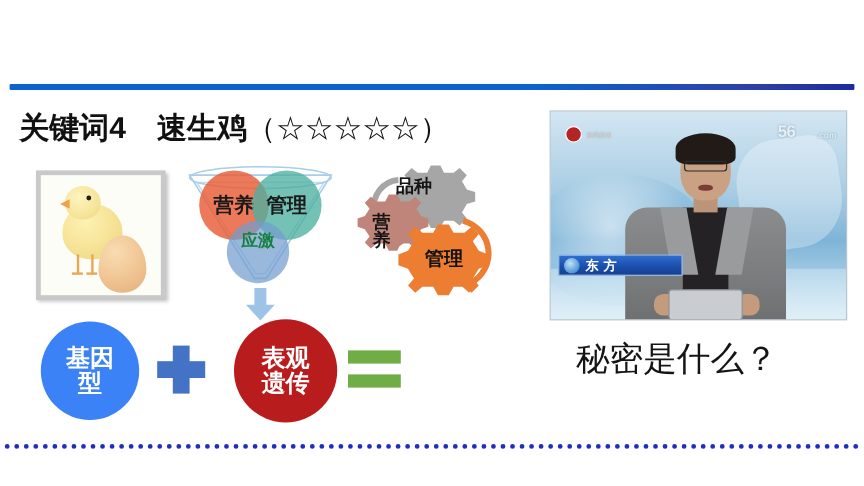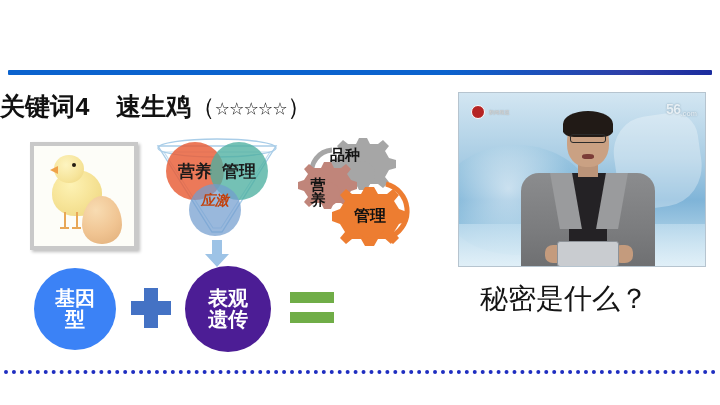--- a/index.html
+++ b/index.html
@@ -38,27 +38,27 @@
     top: 70px;
     width: 704px;
     height: 5px;
     background: linear-gradient(to right, #0B63CE 0%, #0B63CE 62%, #2E3FA8 88%, #1B2C9E 100%);
     border-radius: 1px;
   }
 
   
   .keyword-line {
     position: absolute;
-    left: 0;
+    left: 16px;
     top: 90px;
     font-size: 25px;
     font-weight: bold;
     color: #111111;
     white-space: nowrap;
-    font-family: Liberation Mono, monospace;
+    font-family: Liberation Sans, sans-serif;
   }
   .keyword-line .kw-label { margin-right: 26px; }
   .keyword-line .kw-stars {
     font-weight: normal;
     font-size: 24px;
     letter-spacing: 0px;
   }
 
   
   .chick-frame {
@@ -161,25 +161,24 @@
   .circle-manage {
     left: 58px; top: 6px;
     width: 58px; height: 58px;
     background: rgba(77, 176, 160, 0.78);
   }
   .circle-stress {
     left: 37px; top: 48px;
     width: 52px; height: 52px;
     background: rgba(114, 156, 206, 0.72);
     font-size: 14px;
-    color: #c2410c;
+    color: #15803d;
     align-items: flex-start;
     padding-top: 8px;
     box-sizing: border-box;
-    font-style: italic;
   }
   .funnel-arrow {
     position: absolute;
     left: 52px;
     top: 104px;
   }
 
   
   .gears-wrap {
     position: absolute;
@@ -336,21 +335,21 @@
     font-size: 5px;
     color: #e9e4e0;
     letter-spacing: 0.2px;
     text-shadow: 0 0 1px rgba(0,0,0,0.5);
   }
   .site-watermark {
     position: absolute;
     right: 8px; top: 8px;
     display: flex;
     align-items: flex-end;
-    gap: 0;
+    gap: 18px;
     opacity: 0.72;
   }
   .site-watermark .wm-num {
     font-size: 14px;
     font-weight: bold;
     color: #f2f5f7;
     letter-spacing: -0.5px;
     text-shadow: 0 0 2px rgba(40,70,90,0.6);
   }
   .site-watermark .wm-dom {
@@ -409,23 +408,23 @@
     font-weight: bold;
     line-height: 1.05;
     font-family: "DejaVu Sans", "Liberation Sans", sans-serif;
   }
   .eq-genotype {
     left: 34px; top: 268px;
     width: 82px; height: 82px;
     background: #3b82f6;
   }
   .eq-epigen {
-    left: 185px; top: 266px;
+    left: 195px; top: 266px;
     width: 86px; height: 86px;
-    background: #4c1d95;
+    background: #b91c1c;
   }
   .eq-phenotype {
     left: 345px; top: 268px;
     width: 86px; height: 86px;
     background: #70AD47;
   }
   .op-plus {
     position: absolute;
     left: 131px; top: 288px;
     width: 40px; height: 40px;
@@ -555,20 +554,24 @@
     <div class="station-logo">
       <div class="station-mark"></div>
       <div class="station-name">新闻频道</div>
     </div>
 
     <div class="site-watermark">
       <span class="wm-num">56</span>
       <span class="wm-dom">.com</span>
     </div>
 
+    <div class="lower-third">
+      <div class="lt-globe"></div>
+      <div class="lt-text">东方</div>
+    </div>
   </div>
 
   <div class="question-text">秘密是什么？</div>
 
   <div class="eq-circle eq-genotype">
     <span>
       <span>基因</span><br><span>型</span>
     </span>
   </div>
 

